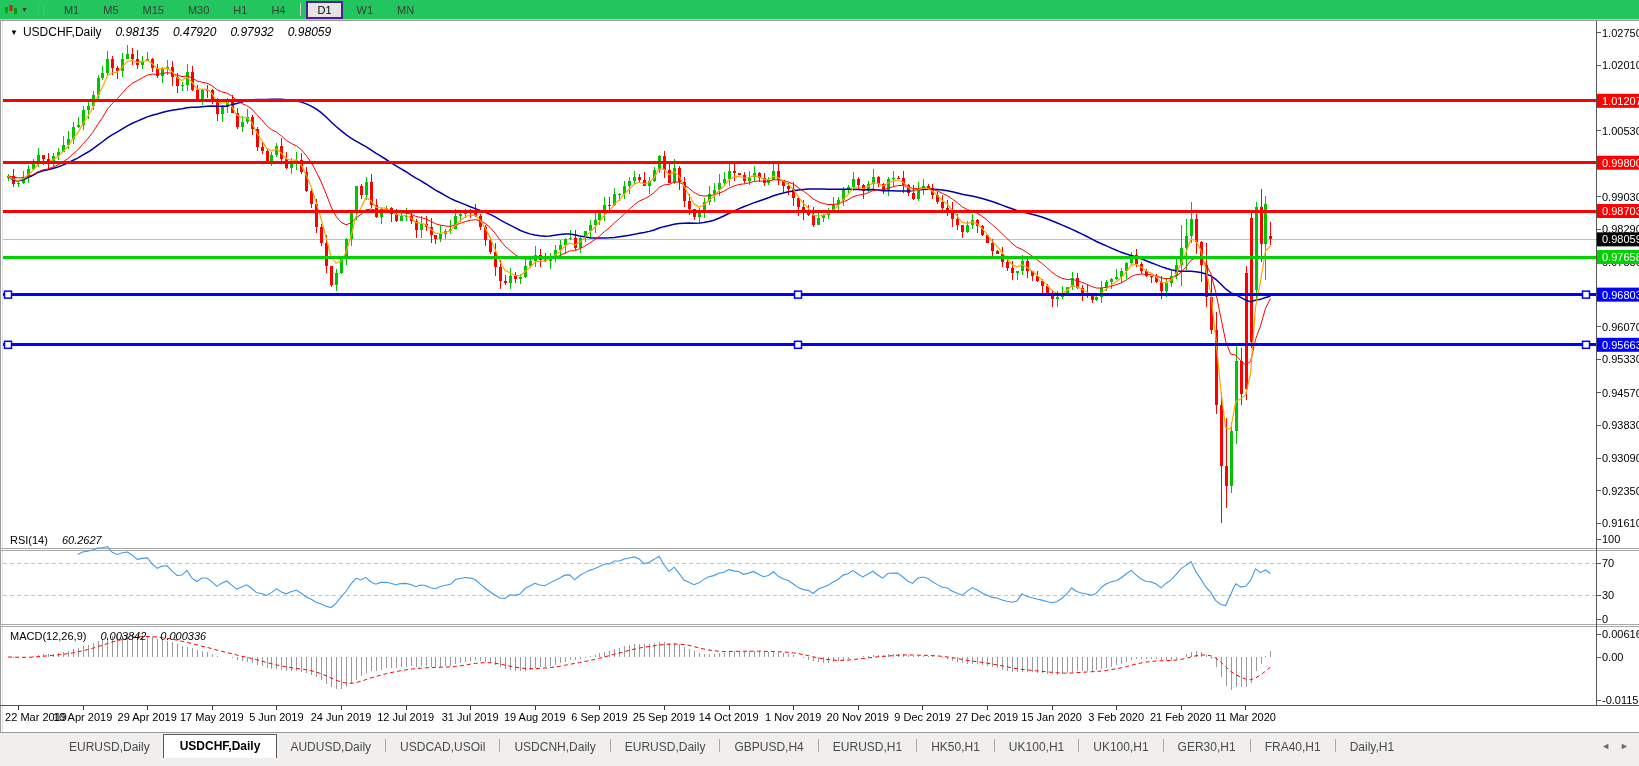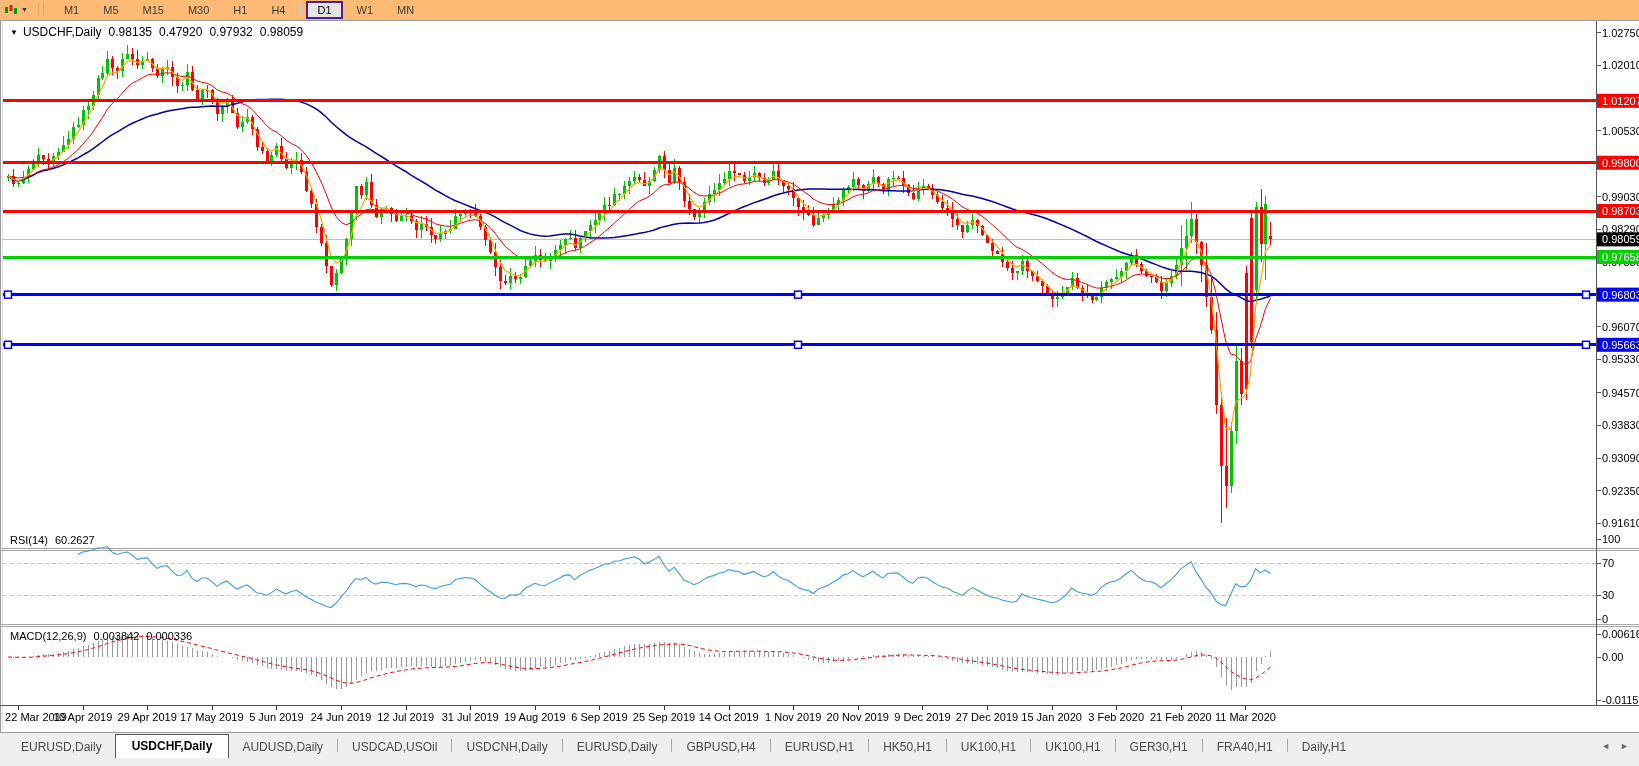--- a/index.html
+++ b/index.html
@@ -1,36 +1,36 @@
 <!DOCTYPE html>
 <html><head>
 <meta charset="utf-8">
 <style>
   html,body{margin:0;padding:0;background:#d8d4cf;}
   #app{position:relative;width:1639px;height:766px;background:#ffffff;overflow:hidden;
        font-family:"Liberation Sans",sans-serif;-webkit-font-smoothing:antialiased;}
   
-  .toolbar{position:absolute;left:0;top:0;width:1639px;height:19px;background:#fdba74;
+  .toolbar{position:absolute;left:0;top:0;width:1639px;height:19px;background:#22c55e;
            border-bottom:1px solid #c9c6c2;display:flex;align-items:center;z-index:5;}
   .tb-icon{display:flex;align-items:center;margin-left:4px;cursor:pointer;}
   .tb-caret{font-size:7px;color:#333;margin-left:3px;}
   .grip{width:4px;height:13px;margin:0 8px 0 10px;border-left:1px dotted #9a9a9a;border-right:1px dotted #9a9a9a;}
   .tbtn{font-size:11px;color:#3c3c3c;padding:1px 9px;margin:0 2px;border:1px solid transparent;cursor:pointer;}
   .tbtn.act{background:#e6e5e4;border:2px solid #4c1d95;color:#000;}
   .tbsep{width:1px;height:13px;background:#cfcccc;margin:0 3px;}
   
   #chartwin{position:absolute;left:0;top:20px;width:1639px;height:712px;background:#fff;}
   #plot{position:absolute;left:0;top:0;}
   .paneltitle{position:absolute;font-size:12px;color:#000;z-index:3;white-space:nowrap;}
   .paneltitle .caret{font-size:8px;margin-right:5px;position:relative;top:-1px;}
-  .paneltitle .val{margin-left:7px;}
+  .paneltitle .val{margin-left:14px;font-style:italic;}
   
   .tabbar{position:absolute;left:0;top:732px;width:1639px;height:34px;background:#f0efee;
           border-top:1px solid #9a9a9a;z-index:5;}
-  .tabstrip{display:flex;align-items:flex-end;height:24px;padding-left:8px;}
+  .tabstrip{display:flex;align-items:flex-end;height:24px;padding-left:8px;margin-left:48px;}
   .tab{font-size:12px;color:#4a4a4a;padding:4px 13px 3px 13px;cursor:pointer;white-space:nowrap;}
   .tab.act{background:#ffffff;border:1px solid #5a5a5a;border-bottom:none;font-weight:bold;color:#000;
            padding:4px 16px 5px 16px;position:relative;top:1px;}
   .tsep{width:1px;height:13px;background:#a8a8a8;margin:0 1px 5px 1px;}
   .tabnav{position:absolute;right:10px;top:8px;display:flex;gap:10px;}
   .tabnav span{font-size:9px;color:#6a6a6a;cursor:pointer;}
 </style>
 </head>
 <body>
 

